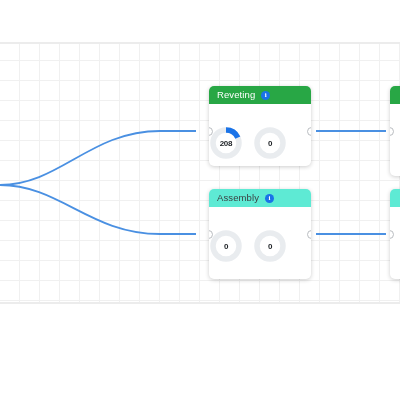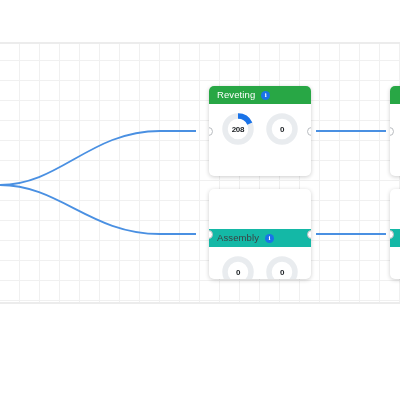--- a/index.html
+++ b/index.html
@@ -36,33 +36,33 @@
     position:absolute;background:#ffffff;border-radius:5px;
     box-shadow:0 1px 4px rgba(0,0,0,.20);
     overflow:hidden;
   }
   .node-header{
     height:18px;line-height:18px;padding:0 8px;
     font-size:9.5px;letter-spacing:.1px;
     display:flex;align-items:center;gap:6px;
   }
   .node-header.green{background:#28a745;color:#ffffff;}
-  .node-header.plain{background:#14b8a6;color:#3c4043;margin-top:40px;}
+  .node-header.plain{background:#5eead4;color:#3c4043;}
   .info-icon{
     display:inline-block;width:9px;height:9px;border-radius:50%;
     background:#1a73e8;position:relative;flex:0 0 auto;
   }
   .info-icon::after{
     content:"i";position:absolute;left:0;right:0;top:-1px;
     font-size:7px;line-height:11px;text-align:center;color:#ffffff;
     font-family:"Liberation Serif",serif;font-weight:bold;
   }
   .node-body{
     position:relative;height:70px;
-    display:flex;flex-direction:column;align-items:center;
+    display:flex;flex-direction:row;align-items:center;
   }
   .gauges{display:flex;gap:10px;margin-top:8px;}
   .gauge{position:relative;width:34px;height:34px;}
   .gauge svg{position:absolute;left:0;top:0;}
   .gauge-val{
     position:absolute;left:0;right:0;top:0;bottom:0;
     display:flex;align-items:center;justify-content:center;
     font-size:8px;color:#212529;font-weight:bold;letter-spacing:-.2px;
   }
   .part-badge{
@@ -88,21 +88,21 @@
 
   <svg id="edges" viewBox="0 0 400 400">
 
     <path d="M 0,185 C 60,185 90,131 160,131 L 196,131" fill="none" stroke="#4a90e2" stroke-width="1.8"></path>
     <path d="M 0,185 C 60,185 90,234 160,234 L 196,234" fill="none" stroke="#4a90e2" stroke-width="1.8"></path>
 
     <path d="M 316,131 L 386,131" fill="none" stroke="#4a90e2" stroke-width="1.8"></path>
     <path d="M 316,234 L 386,234" fill="none" stroke="#4a90e2" stroke-width="1.8"></path>
   </svg>
 
-  <div class="node" style="left:209px;top:86px;width:102px;height:90px;">
+  <div class="node" style="left:209px;top:86px;width:102px;height:80px;">
     <div class="node-header green">
       <span>Reveting</span>
       <span class="info-icon"></span>
     </div>
     <div class="node-body">
       <div class="gauges">
         <div class="gauge">
           <svg width="34" height="34" viewBox="0 0 34 34">
             <circle cx="17" cy="17" r="13" fill="none" stroke="#e9ecef" stroke-width="5.5"></circle>
             <circle cx="17" cy="17" r="13" fill="none" stroke="#1a73e8" stroke-width="5.5" stroke-linecap="butt" stroke-dasharray="14.7 81.7" transform="rotate(-90 17 17)"></circle>

